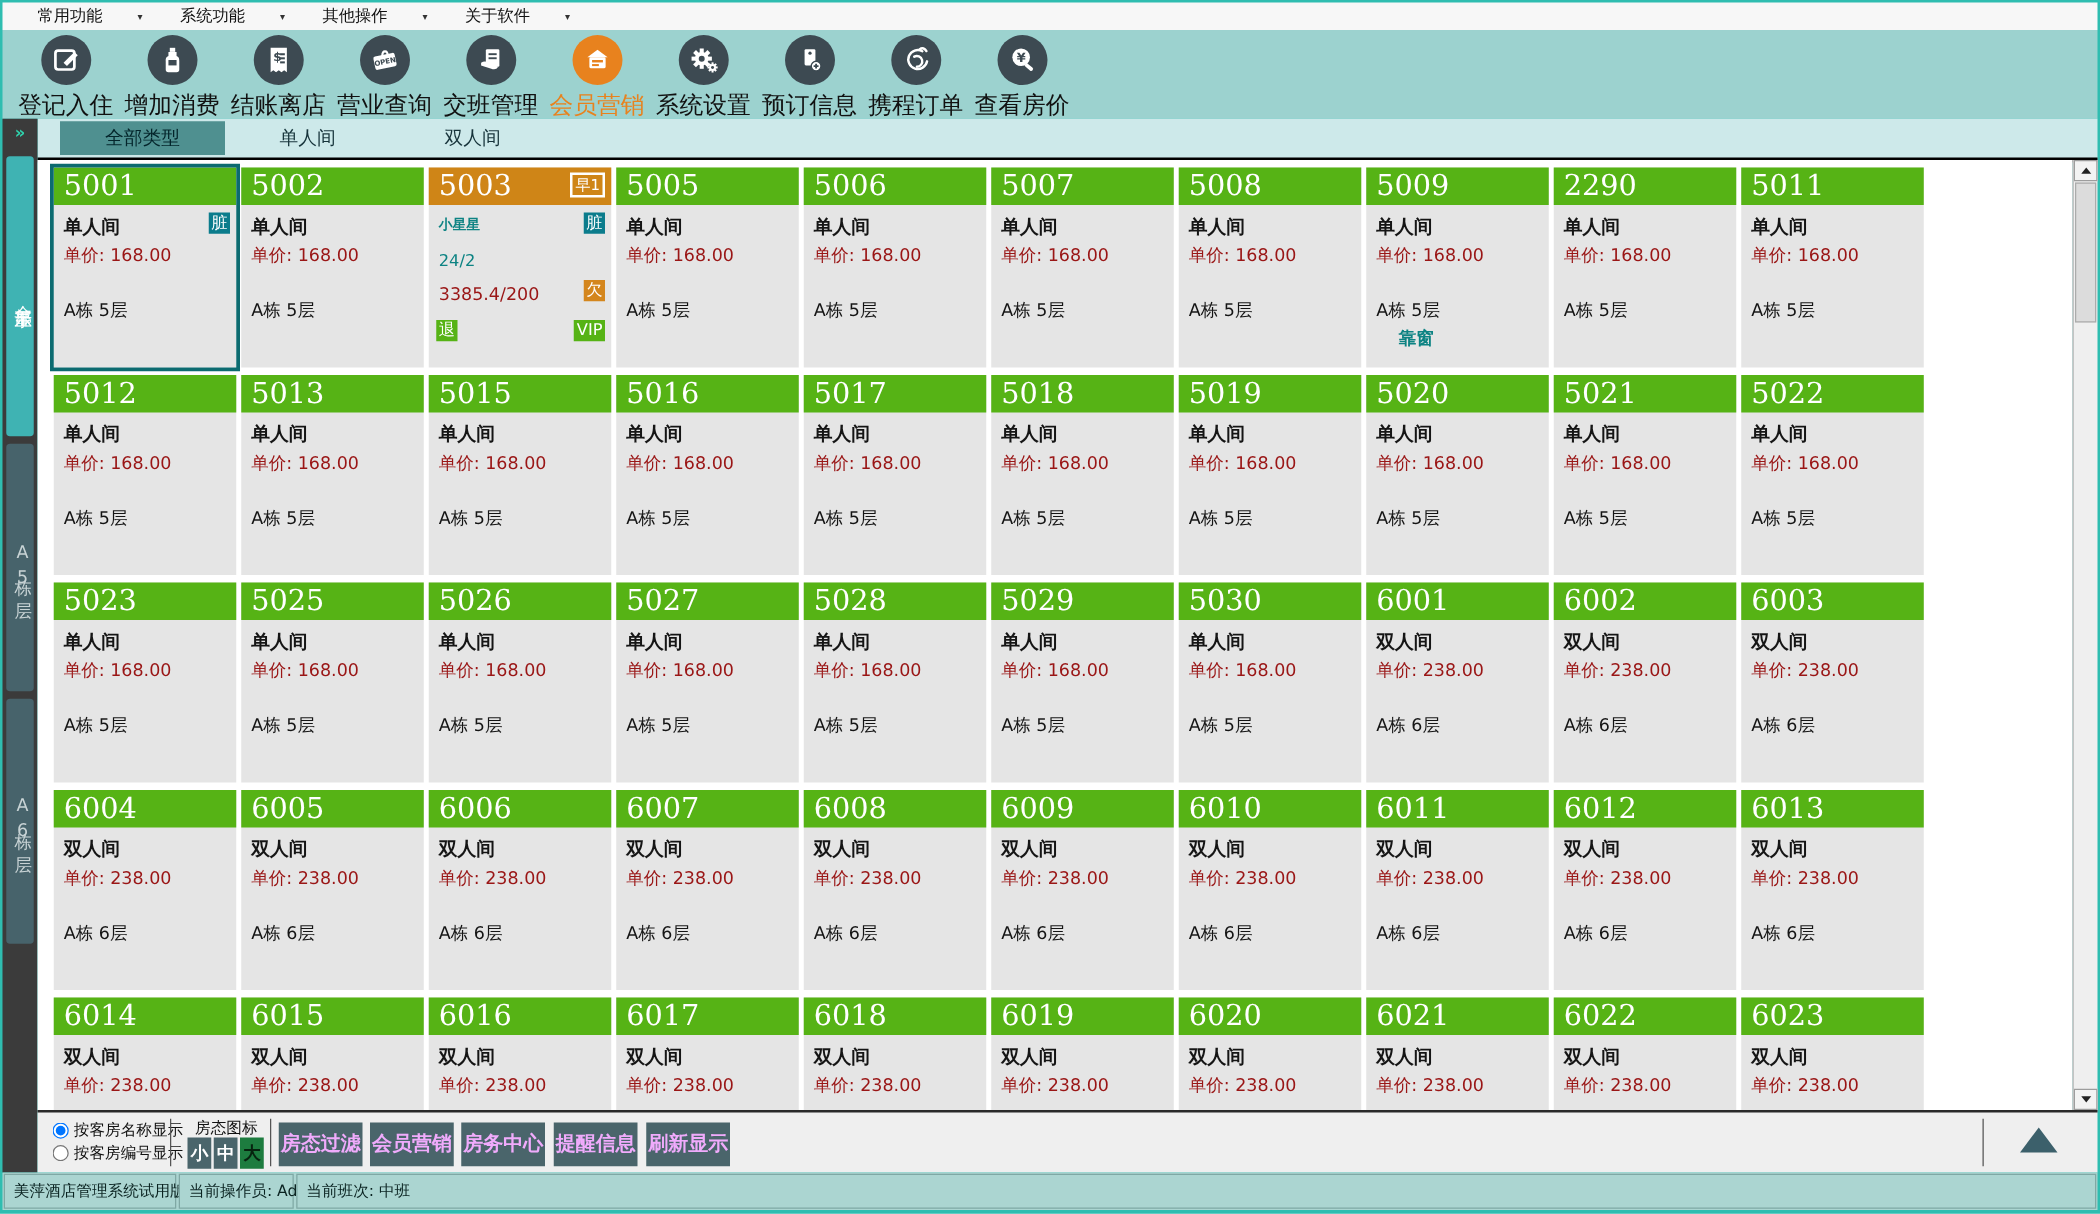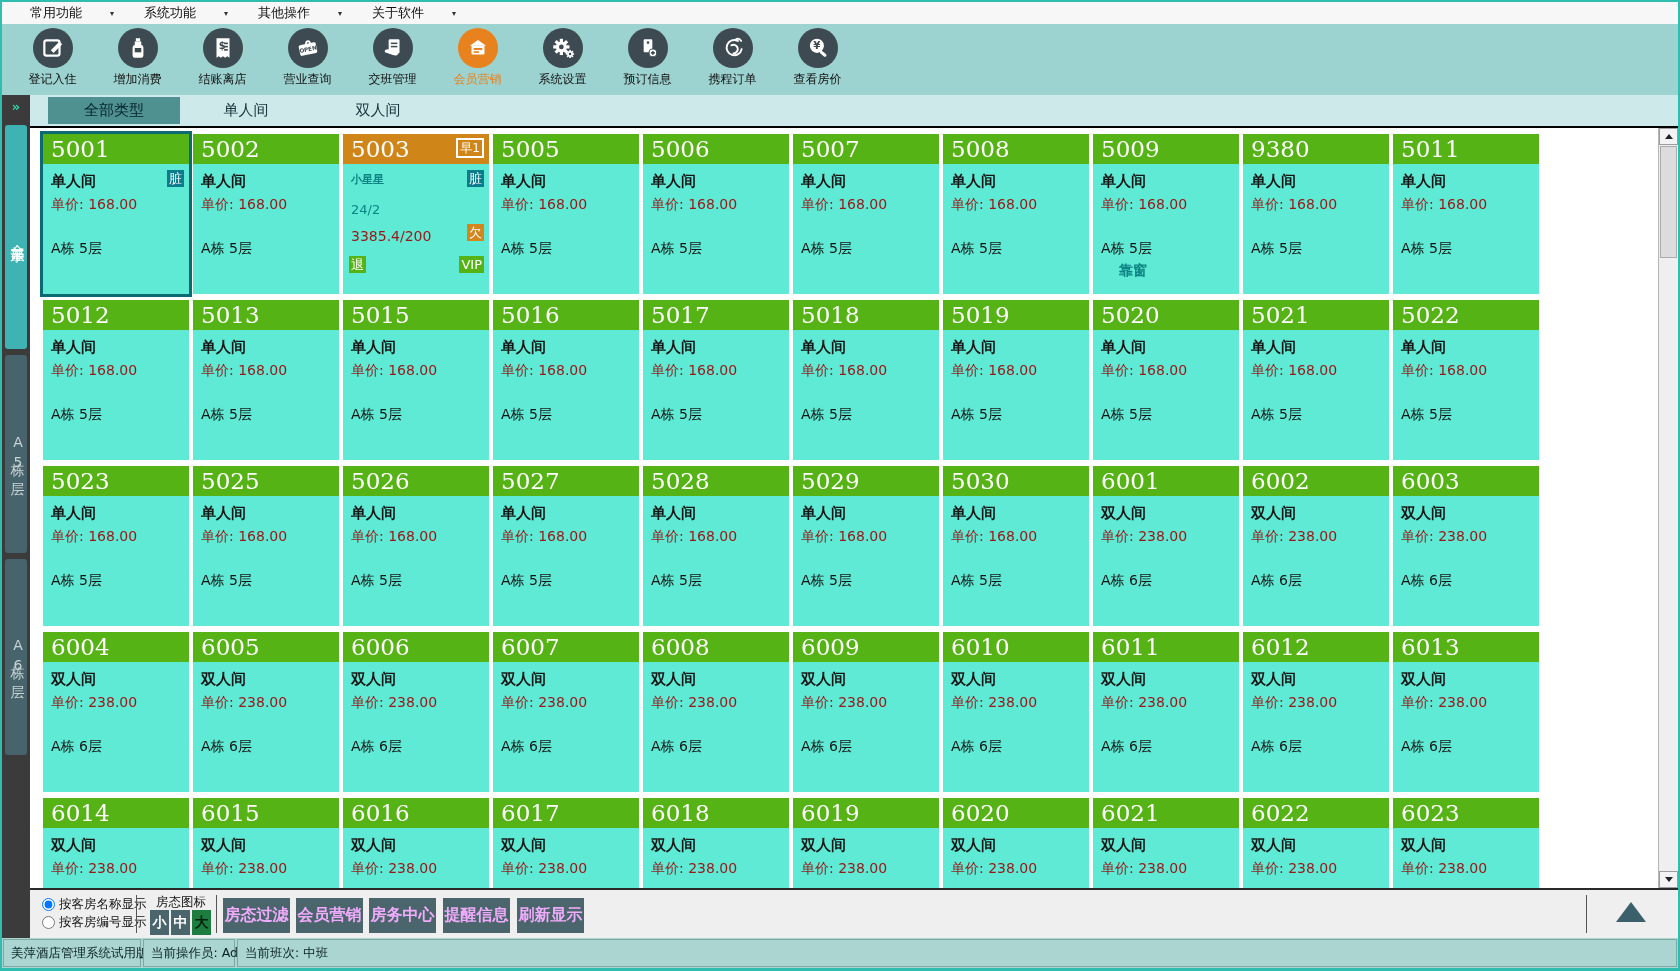--- a/index.html
+++ b/index.html
@@ -11,38 +11,38 @@
   .menu-item{display:flex;align-items:center;height:100%;padding:0 12px;margin-right:6px;cursor:default;}
   .menu-label{font-size:13px;color:#111;}
   .menu-arrow{font-size:8px;color:#333;margin-left:28px;}
 
   
   .toolbar{position:absolute;left:2px;top:24px;right:2px;height:71px;background:#9cd2cf;display:flex;padding-left:8px;}
   .tbtn{width:85px;display:flex;flex-direction:column;align-items:center;padding-top:4px;cursor:pointer;}
   .tb-icon{width:40px;height:40px;border-radius:50%;background:#3d4a52;display:flex;align-items:center;justify-content:center;flex:none;}
   .tb-icon svg{width:26px;height:26px;}
   .tbtn.active .tb-icon{background:#e8821e;}
-  .tb-label{font-size:12px;color:#111;margin-top:3px;white-space:nowrap;}
+  .tb-label{font-size:19px;color:#111;margin-top:3px;white-space:nowrap;}
   .tbtn.active .tb-label{color:#e8821e;}
 
   
   .tab-bar{position:absolute;left:30px;top:95px;right:2px;height:31px;background:#cde9ea;display:flex;padding-left:18px;border-bottom:4px solid #000000;}
   .tab{width:132px;height:27px;margin-top:2px;display:flex;align-items:center;justify-content:center;font-size:15px;color:#16333a;cursor:pointer;}
   .tab.selected{background:#4f9090;color:#04252b;}
 
   
   .sidebar{position:absolute;left:2px;top:95px;width:28px;height:843px;background:#3b3b3b;}
   .collapse{height:26px;color:#2fd3ad;font-weight:bold;font-size:13px;text-align:center;line-height:24px;cursor:pointer;}
   .side-item{writing-mode:vertical-rl;text-orientation:upright;width:22px;margin:4px auto 6px;border-radius:3px;color:#c8d3d5;background:#47636b;text-align:center;font-size:14px;letter-spacing:2px;padding:12px 0;box-sizing:border-box;cursor:pointer;display:block;}
   .side-item.selected{background:#3fb3b3;color:#fff;}
 
   
   .grid-area{position:absolute;left:30px;top:128px;right:22px;height:760px;background:#fff;overflow:hidden;}
   .room-grid{position:absolute;left:13px;top:6px;display:grid;grid-template-columns:repeat(10,146px);grid-auto-rows:160px;column-gap:4px;row-gap:6px;}
-  .cell{position:relative;background:#5eead4;cursor:pointer;}
+  .cell{position:relative;background:#e5e5e5;cursor:pointer;}
   .chead{height:30px;background:#56b315;color:#fff;padding-left:8px;display:flex;align-items:center;position:relative;}
   .cell.occupied .chead{background:#cf8517;}
   .cnum{font-family:"DejaVu Serif","Liberation Serif",serif;font-size:23px;line-height:30px;}
   .hbadge{position:absolute;right:5px;top:4px;border:2px solid #fff;font-size:12px;line-height:16px;padding:0 2px;color:#fff;}
   .cbody{position:absolute;top:30px;left:0;right:0;bottom:0;font-size:14px;}
   .rtype{position:absolute;top:8px;left:8px;font-weight:bold;font-size:15px;color:#151515;}
   .price{position:absolute;top:32px;left:8px;color:#9a1616;}
   .loc{position:absolute;top:76px;left:8px;color:#151515;}
   .note{position:absolute;top:98px;left:8px;color:#0d8383;font-weight:bold;padding-left:18px;}
   .guest{position:absolute;top:8px;left:8px;color:#0d8383;font-weight:bold;font-size:11px;}
@@ -323,21 +323,21 @@
           </div>
           <div class="cbody">
             <div class="rtype">单人间</div>
             <div class="price">单价: 168.00</div>
             <div class="loc">A栋 5层</div>
             <div class="note">靠窗</div>
           </div>
         </div>
         <div class="cell">
           <div class="chead">
-            <span class="cnum">9380</span>
+            <span class="cnum">2290</span>
           </div>
           <div class="cbody">
             <div class="rtype">单人间</div>
             <div class="price">单价: 168.00</div>
             <div class="loc">A栋 5层</div>
           </div>
         </div>
         <div class="cell">
           <div class="chead">
             <span class="cnum">5011</span>

